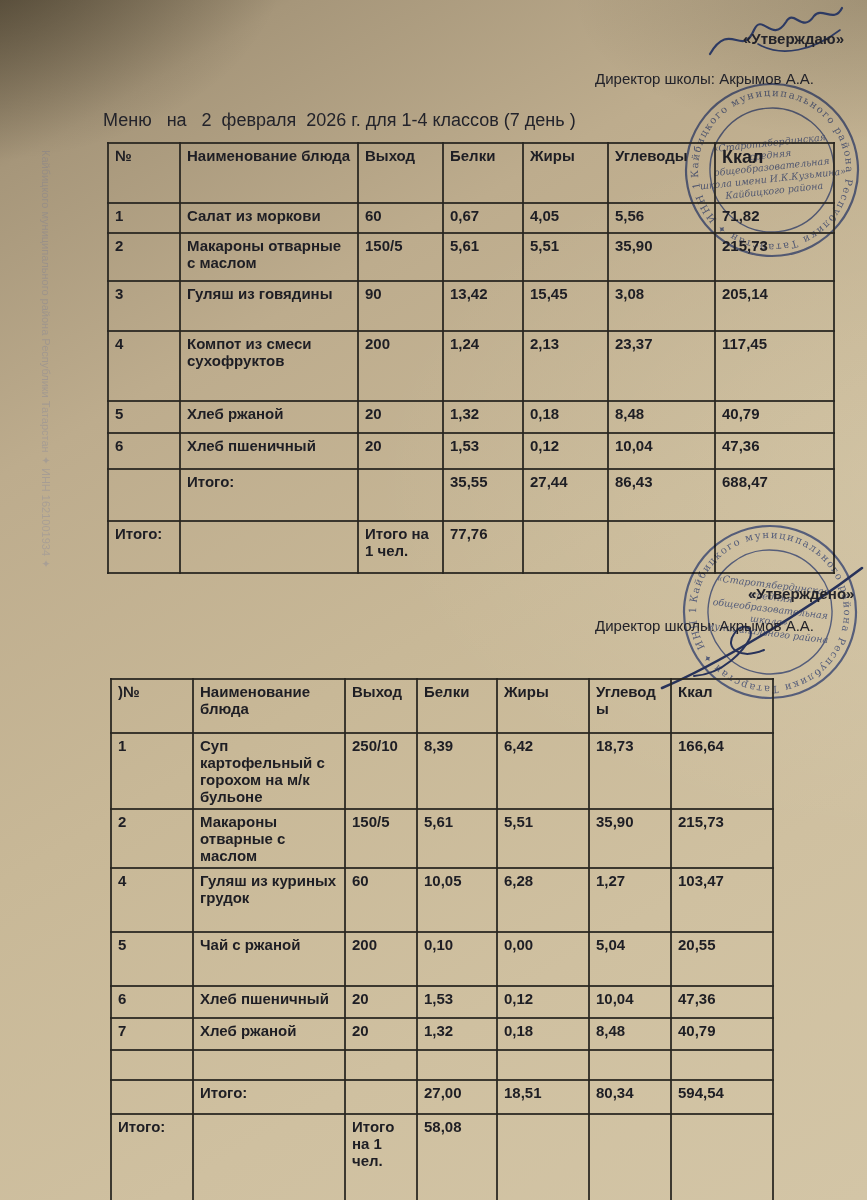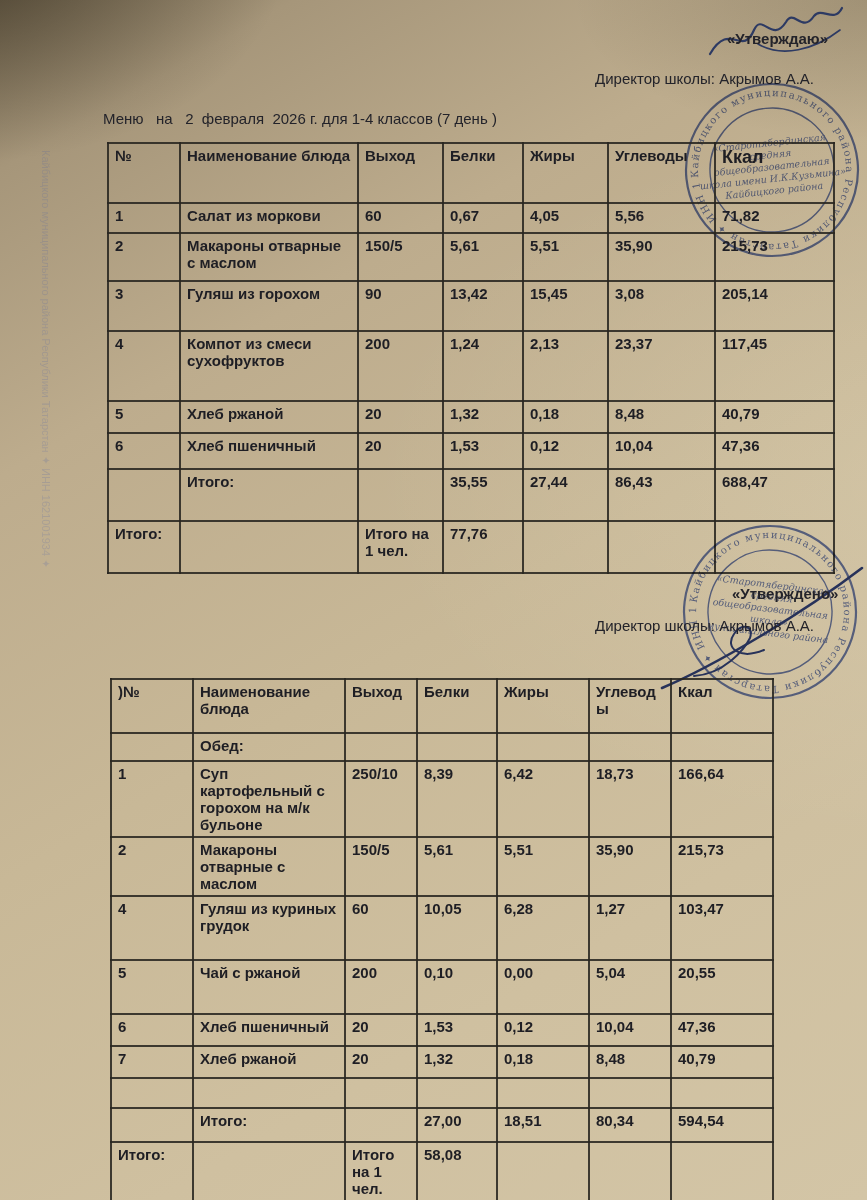--- a/index.html
+++ b/index.html
@@ -12,23 +12,23 @@
     background:linear-gradient(150deg,#7d7058 0%,#a6967a 10%,#bdac8d 28%,#c8b897 52%,#cfc0a0 76%,#d3c5a6 100%);
   }
   .photo::before{
     content:"";position:absolute;inset:0;pointer-events:none;
     background:
       radial-gradient(520px 340px at -4% -4%, rgba(22,16,6,.45), transparent 62%),
       radial-gradient(420px 200px at 100% 0%, rgba(30,24,10,.18), transparent 70%),
       radial-gradient(900px 560px at 110% 40%, rgba(255,250,228,.15), transparent 65%);
   }
   .abs{position:absolute;}
-  .approve{font-size:15px;font-weight:700;white-space:pre;}
+  .approve{font-size:15px;font-weight:700;white-space:pre;margin-left:16px;}
   .director{font-size:15px;white-space:pre;}
-  .menu-title{font-size:15px;white-space:pre-wrap;}
+  .menu-title{font-size:18px;white-space:pre-wrap;}
   .menu-table{border-collapse:collapse;table-layout:fixed;font-size:15px;font-weight:700;color:#1e1e24;}
   .menu-table td,.menu-table th{
     border:2px solid rgba(40,38,32,.88);
     padding:3px 6px;vertical-align:top;text-align:left;
     overflow:hidden;word-wrap:break-word;
   }
   .menu-table th{font-weight:700;}
   .c{text-align:center;}
   .kcal-big{font-size:18px;}
   tr.rh20 td{height:20px} tr.rh22 td{height:22px} tr.rh24 td{height:24px}
@@ -113,21 +113,21 @@
       <td>2</td>
       <td>Макароны отварные с маслом</td>
       <td>150/5</td>
       <td>5,61</td>
       <td>5,51</td>
       <td>35,90</td>
       <td>215,73</td>
     </tr>
     <tr class="rh42">
       <td>3</td>
-      <td>Гуляш из горохом</td>
+      <td>Гуляш из говядины</td>
       <td>90</td>
       <td>13,42</td>
       <td>15,45</td>
       <td>3,08</td>
       <td>205,14</td>
     </tr>
     <tr class="rh62">
       <td>4</td>
       <td>Компот из смеси сухофруктов</td>
       <td>200</td>
@@ -215,29 +215,20 @@
     <tbody>
         <tr class="rh46">
       <th>)№</th>
       <th>Наименование блюда</th>
       <th>Выход</th>
       <th>Белки</th>
       <th>Жиры</th>
       <th>Углеводы</th>
       <th>Ккал</th>
     </tr>
-    <tr class="rh20">
-      <td></td>
-      <td>Обед:</td>
-      <td></td>
-      <td></td>
-      <td></td>
-      <td></td>
-      <td></td>
-    </tr>
     <tr class="rh62">
       <td>1</td>
       <td>Суп картофельный с горохом на м/к бульоне</td>
       <td>250/10</td>
       <td>8,39</td>
       <td>6,42</td>
       <td>18,73</td>
       <td>166,64</td>
     </tr>
     <tr class="rh46">

